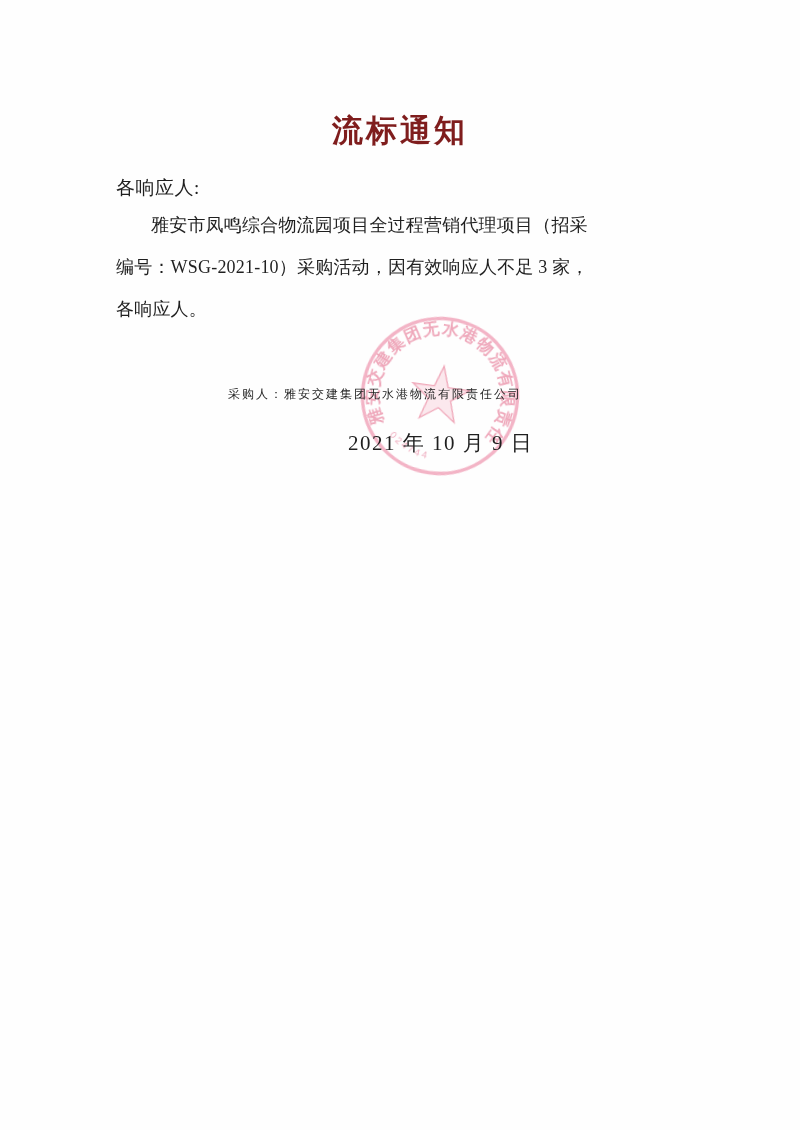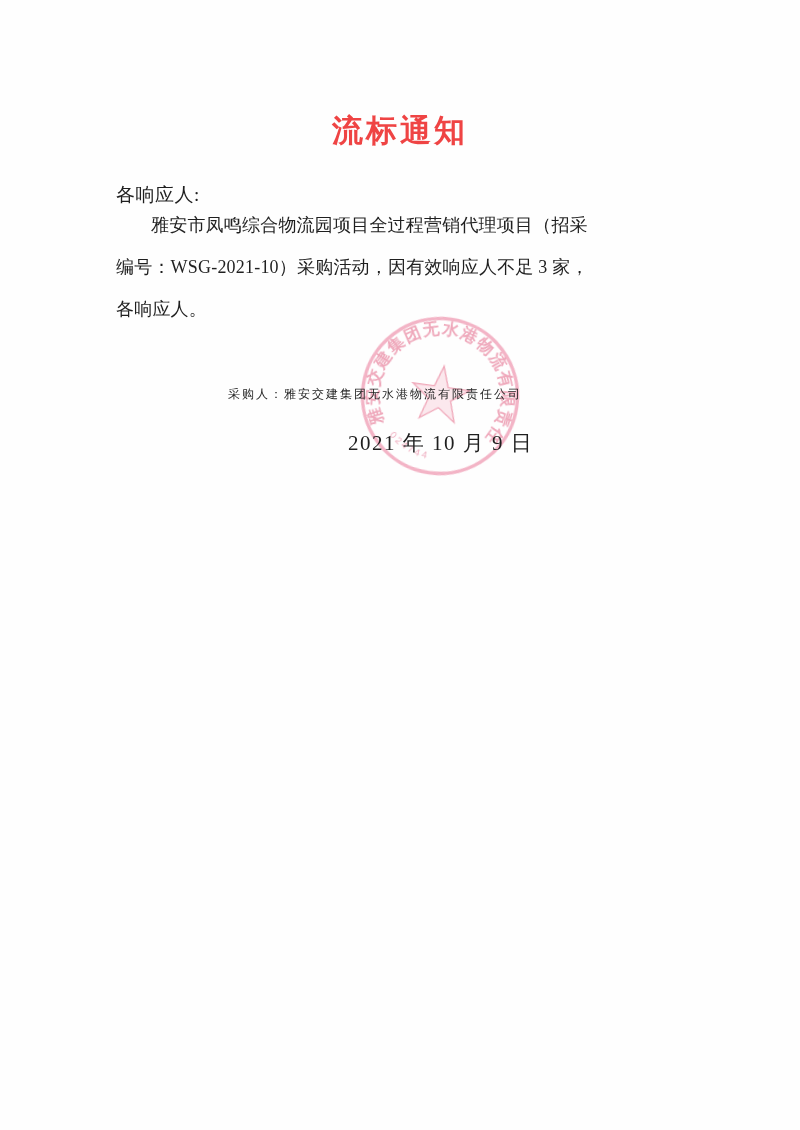--- a/index.html
+++ b/index.html
@@ -19,29 +19,28 @@
   .title {
     position: absolute;
     top: 110px;
     left: 0;
     width: 100%;
     margin: 0;
     text-align: center;
     font-size: 31px;
     font-weight: bold;
     letter-spacing: 3px;
-    color: #ef4444;
+    color: #7f1d1d;
   }
   .salutation {
     position: absolute;
     left: 116px;
     top: 175px;
     font-size: 19px;
     letter-spacing: 0.5px;
-    margin-top: 7px;
   }
   .body-block {
     position: absolute;
     left: 116px;
     top: 204px;
     width: 470px;
     font-size: 18px;
     line-height: 42px;
     letter-spacing: 0.2px;
   }

